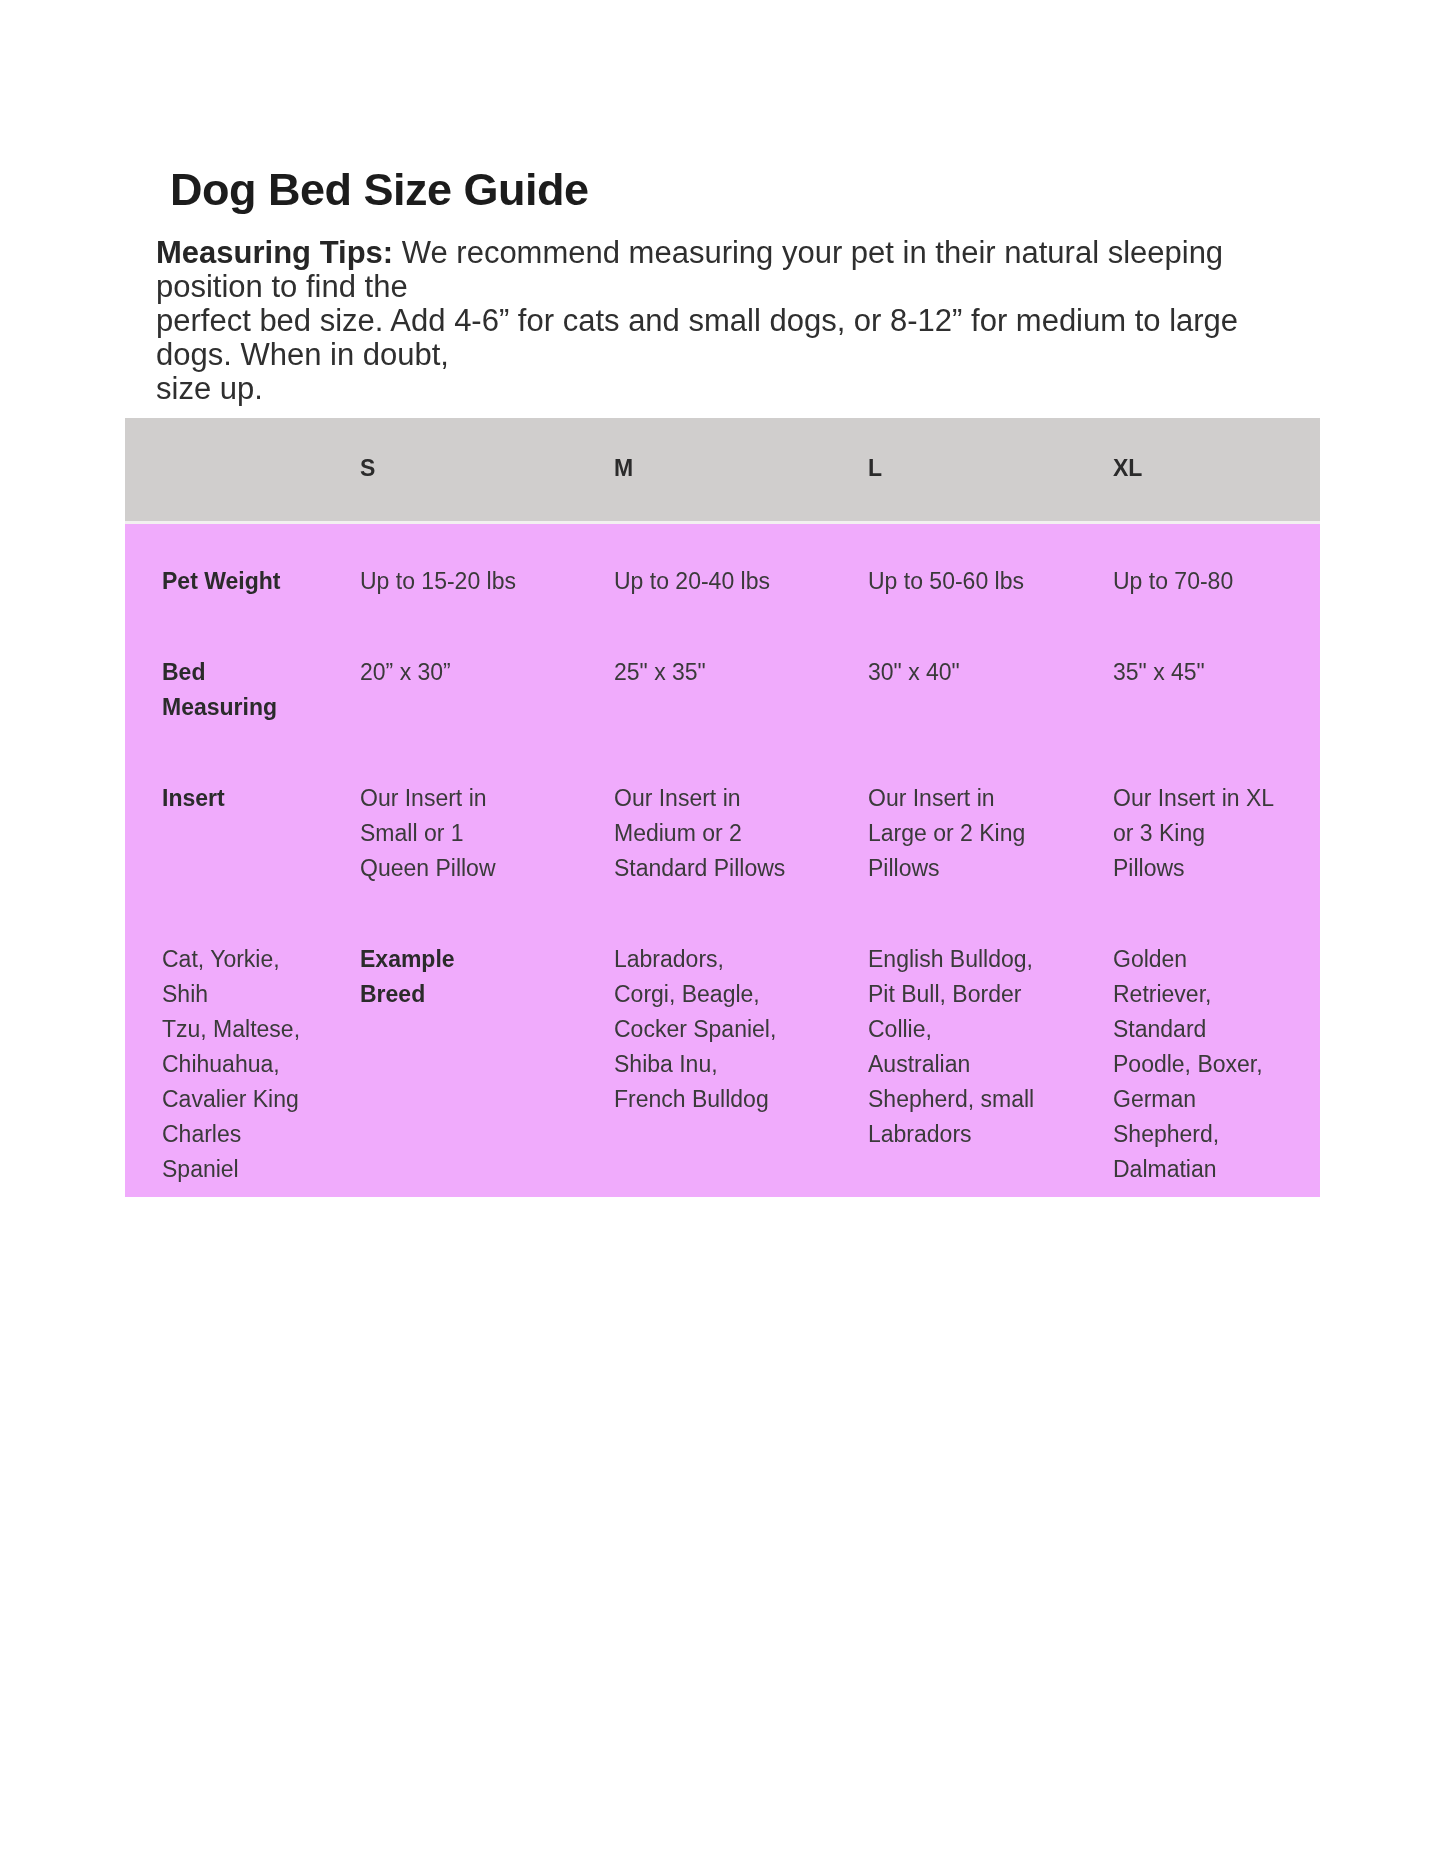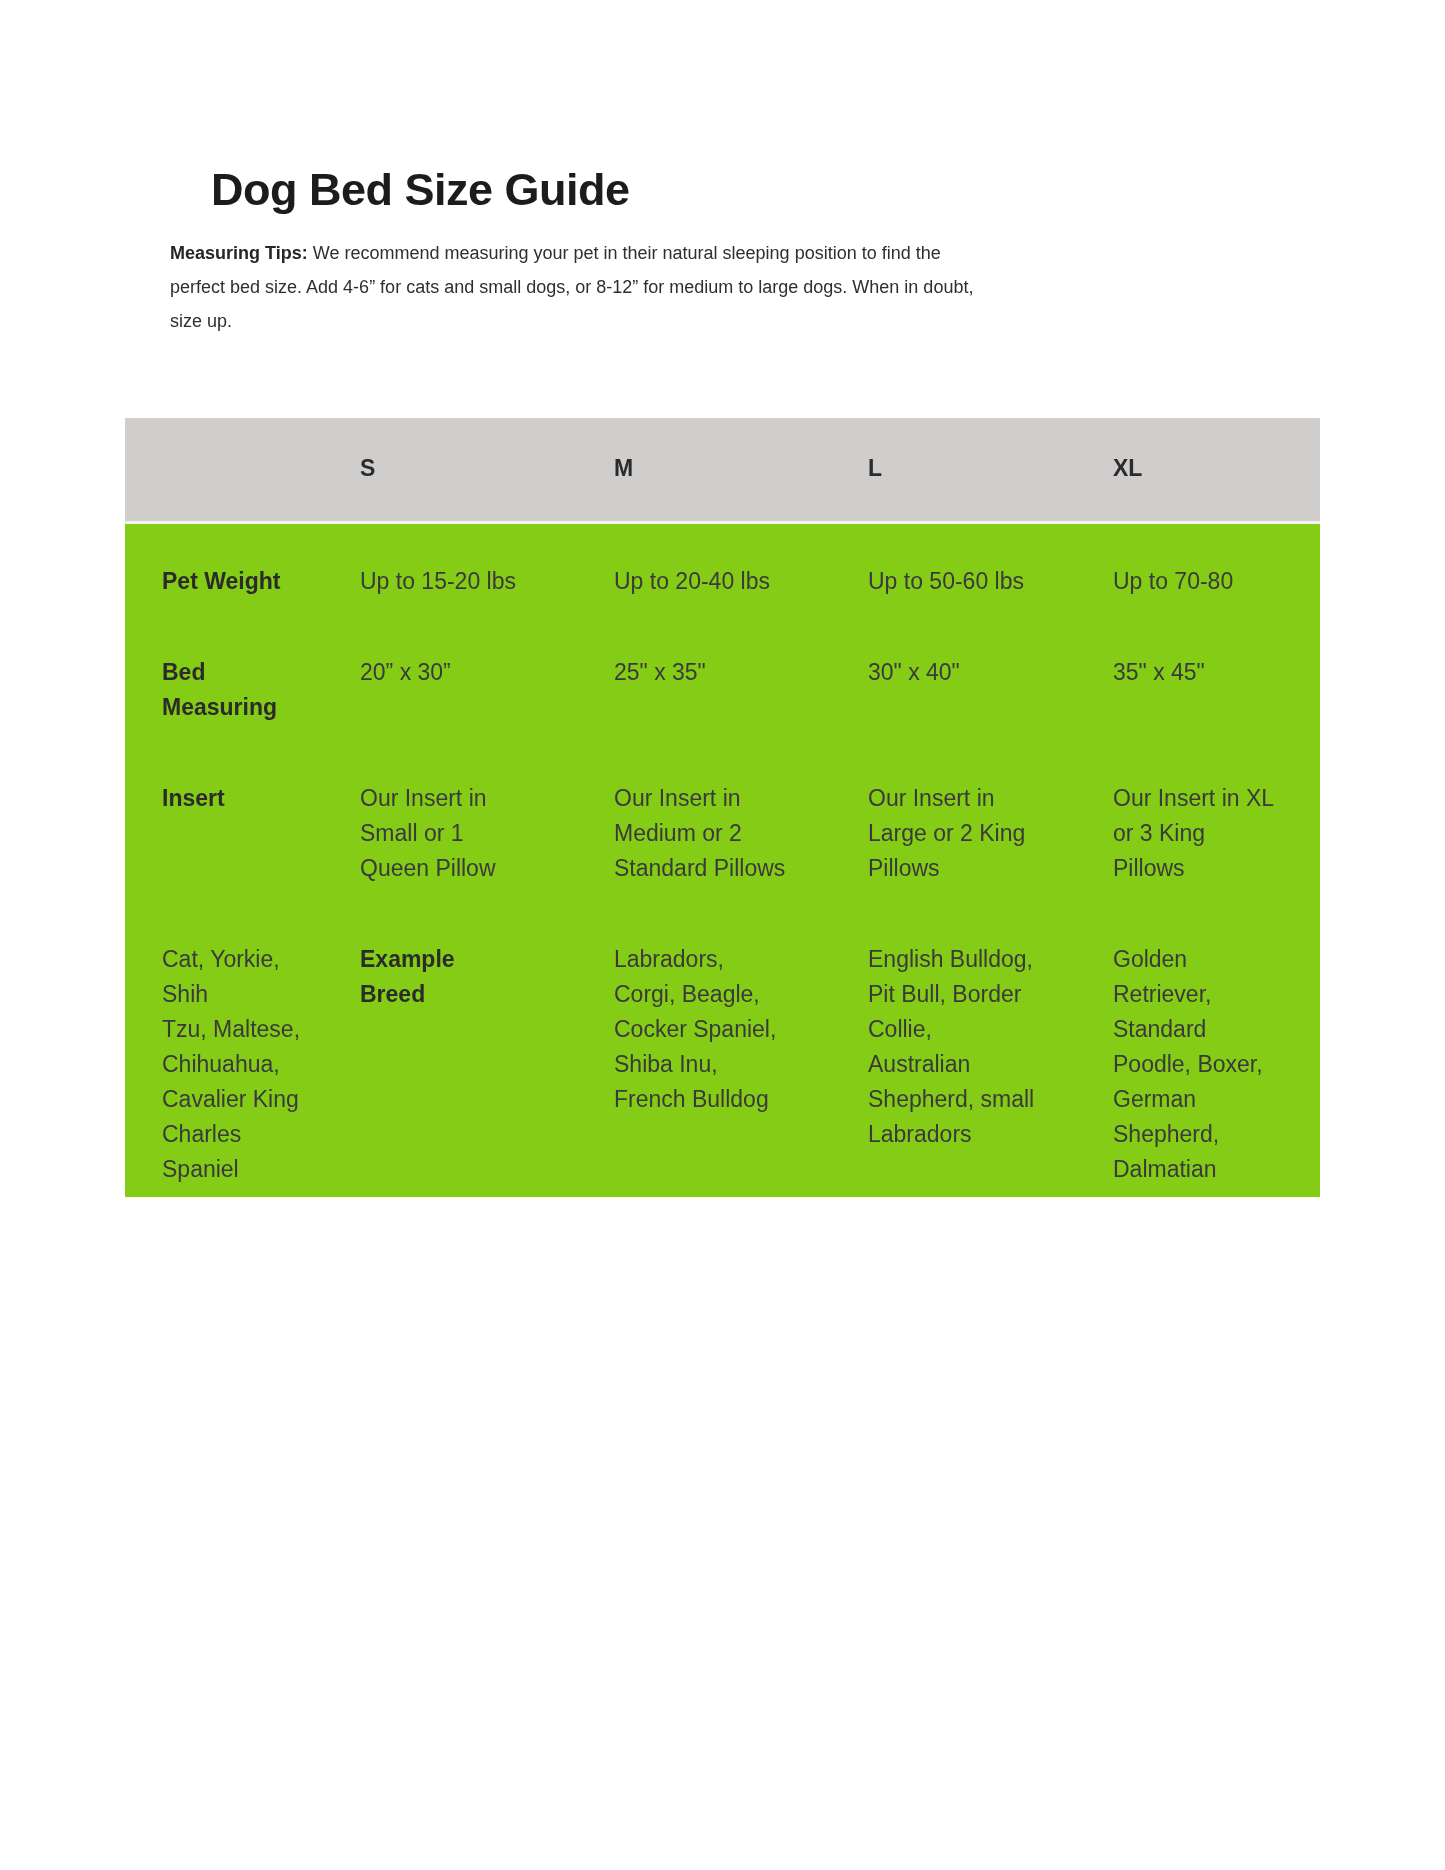--- a/index.html
+++ b/index.html
@@ -13,28 +13,27 @@
     overflow: hidden;
   }
   .doc-title {
     position: absolute;
     left: 170px;
     top: 164px;
     font-size: 45px;
     font-weight: bold;
     letter-spacing: -0.5px;
     color: #1c1c1c;
-    margin-left: 41px;
   }
   .tips {
     position: absolute;
-    left: 170px;
+    left: 156px;
     top: 236px;
     width: 1120px;
-    font-size: 18px;
+    font-size: 31px;
     line-height: 34px;
     color: #2f2f2f;
   }
   .tips .lead { font-weight: bold; color: #262626; }
   .tips .tips-body { white-space: pre-line; }
 
   .size-table {
     position: absolute;
     left: 125px;
     top: 418px;
@@ -48,21 +47,21 @@
     grid-template-columns: 198px 254px 254px 245px 244px;
   }
   .hcell {
     padding: 37px 0 0 37px;
     font-size: 23px;
     font-weight: bold;
     color: #2b2b2b;
   }
   .t-body {
     height: 673px;
-    background: #84cc16;
+    background: #f0abfc;
     padding-top: 40px;
     overflow: hidden;
   }
   .t-row {
     display: grid;
     grid-template-columns: 198px 254px 254px 245px 244px;
     margin-bottom: 56px;
   }
   .cell {
     padding-left: 37px;

